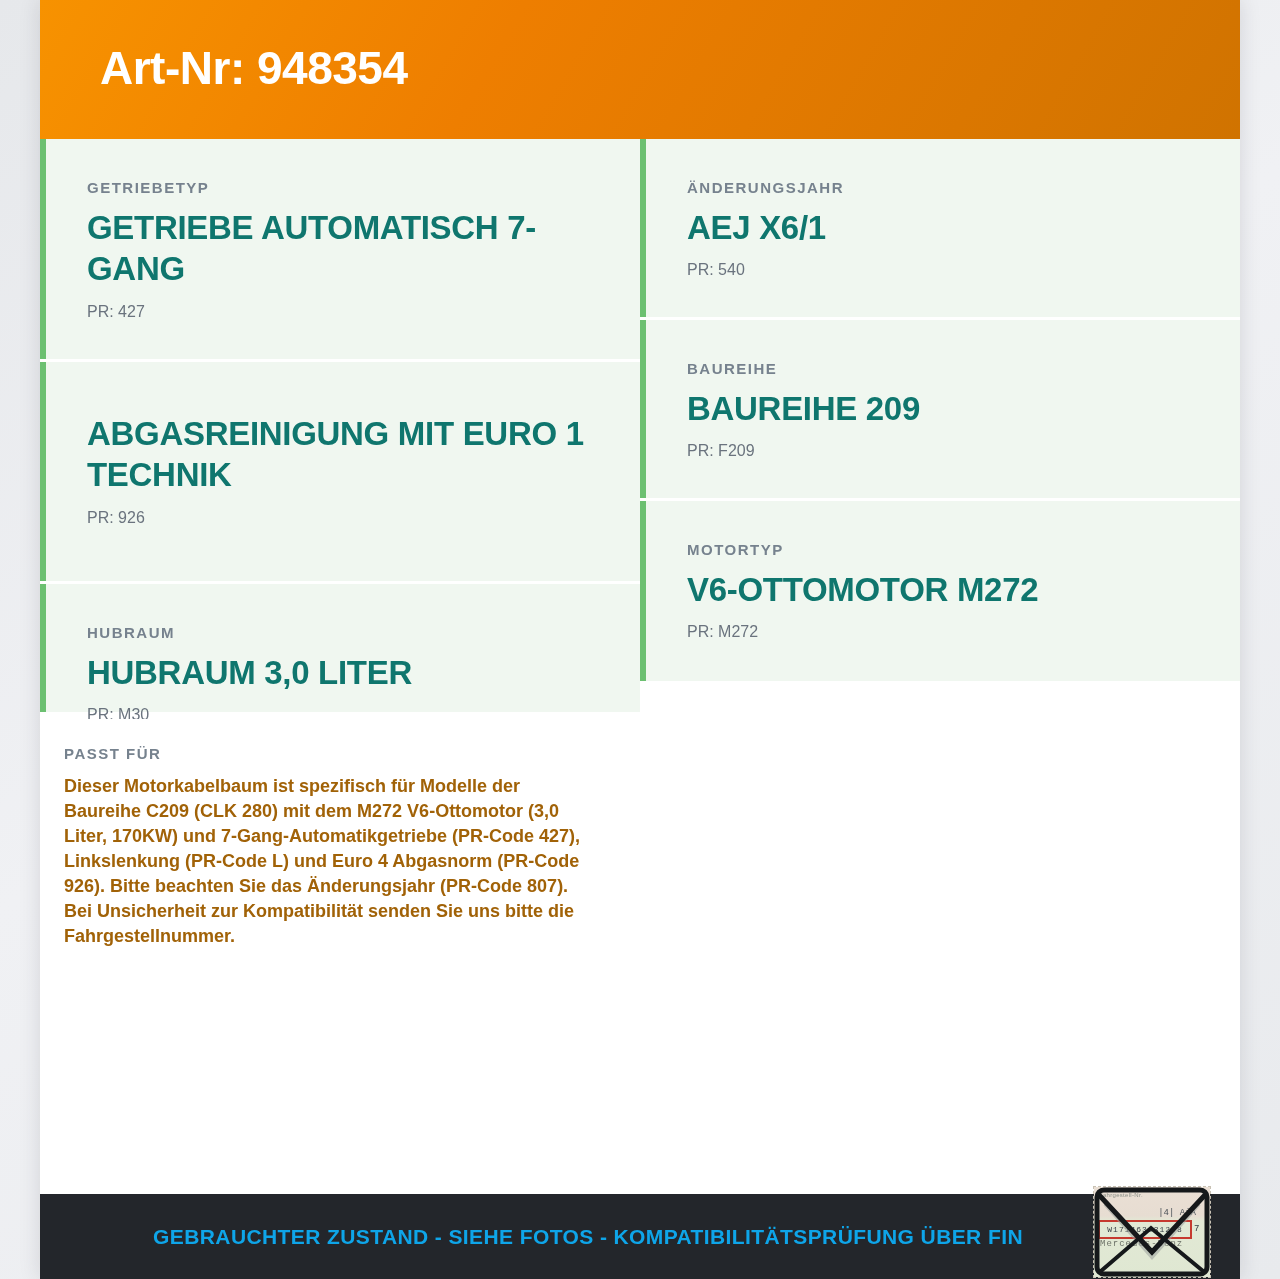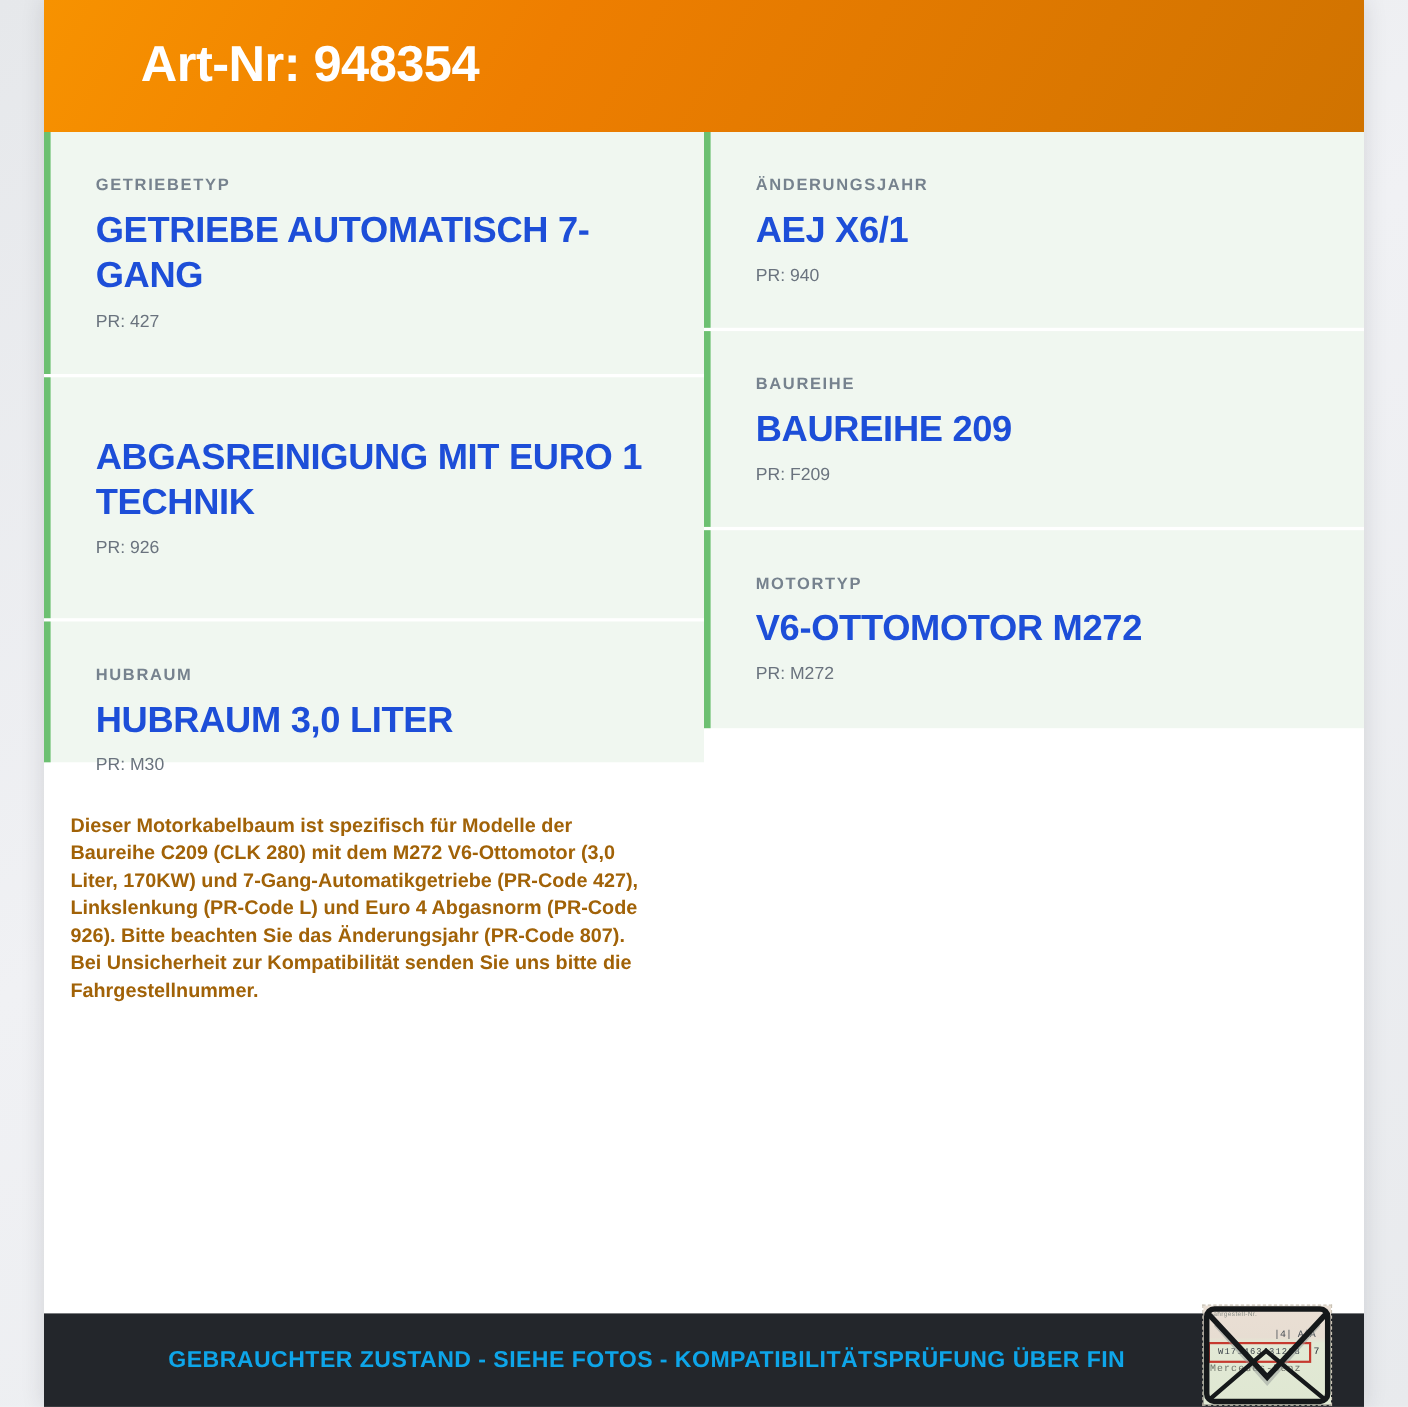--- a/index.html
+++ b/index.html
@@ -12,23 +12,23 @@
   .sheet{
     position:relative;
     margin-left:40px;
     width:1200px;height:1279px;
     background:#ffffff;
     box-shadow:0 0 20px rgba(40,45,55,0.14);
     display:flex;flex-direction:column;
   }
   
   .hdr{
-    height:120px;flex:none;
+    height:139px;flex:none;
     background:linear-gradient(120deg,#f79200 0%,#ee7e00 38%,#d07300 100%);
-    display:flex;align-items:center;padding-left:28px;
+    display:flex;align-items:center;
   }
   .hdr h1{
     margin:0 0 4px 60px;
     font-size:46px;font-weight:800;color:#ffffff;letter-spacing:-0.5px;
   }
   
   .main{flex:1;display:flex;align-items:flex-start;}
   .col{width:600px;display:flex;flex-direction:column;}
   .card{
     box-sizing:border-box;
@@ -42,21 +42,21 @@
     padding:26px 40px 0 24px;margin-top:2px;
   }
   .h220{height:220px}.h219{height:219px}.h180{height:180px}
   .h177{height:128px;margin-bottom:5px}.h178{height:178px}.h258{height:258px}
   .lbl{
     font-size:15px;font-weight:700;color:#76828e;
     letter-spacing:1.5px;text-transform:uppercase;
   }
   .val{
     margin-top:11px;max-width:515px;
-    font-size:33px;font-weight:800;color:#1d4ed8;
+    font-size:33px;font-weight:800;color:#0f766e;
     line-height:1.25;letter-spacing:-0.3px;
   }
   .pr{margin-top:13px;font-size:16px;color:#6a737e;}
   .note-text{
     margin-top:12px;max-width:520px;
     font-size:18px;font-weight:600;color:#a16207;line-height:25px;
   }
   
   .ftr{
     position:relative;flex:none;
@@ -110,29 +110,30 @@
       <div class="card h219">
         <div class="val">ABGASREINIGUNG MIT EURO 1 TECHNIK</div>
         <div class="pr">PR: 926</div>
       </div>
       <div class="card h177">
         <div class="lbl">HUBRAUM</div>
         <div class="val">HUBRAUM 3,0 LITER</div>
         <div class="pr">PR: M30</div>
       </div>
       <div class="card white h258">
+        <div class="lbl">PASST FÜR</div>
         <div class="note-text">Dieser Motorkabelbaum ist spezifisch für Modelle der Baureihe C209 (CLK 280) mit dem M272 V6-Ottomotor (3,0 Liter, 170KW) und 7-Gang-Automatikgetriebe (PR-Code 427), Linkslenkung (PR-Code L) und Euro 4 Abgasnorm (PR-Code 926). Bitte beachten Sie das Änderungsjahr (PR-Code 807). Bei Unsicherheit zur Kompatibilität senden Sie uns bitte die Fahrgestellnummer.</div>
       </div>
     </div>
 
     <div class="col">
       <div class="card h178">
         <div class="lbl">ÄNDERUNGSJAHR</div>
         <div class="val">AEJ X6/1</div>
-        <div class="pr">PR: 940</div>
+        <div class="pr">PR: 540</div>
       </div>
       <div class="card h178">
         <div class="lbl">BAUREIHE</div>
         <div class="val">BAUREIHE 209</div>
         <div class="pr">PR: F209</div>
       </div>
       <div class="card h180">
         <div class="lbl">MOTORTYP</div>
         <div class="val">V6-OTTOMOTOR M272</div>
         <div class="pr">PR: M272</div>

